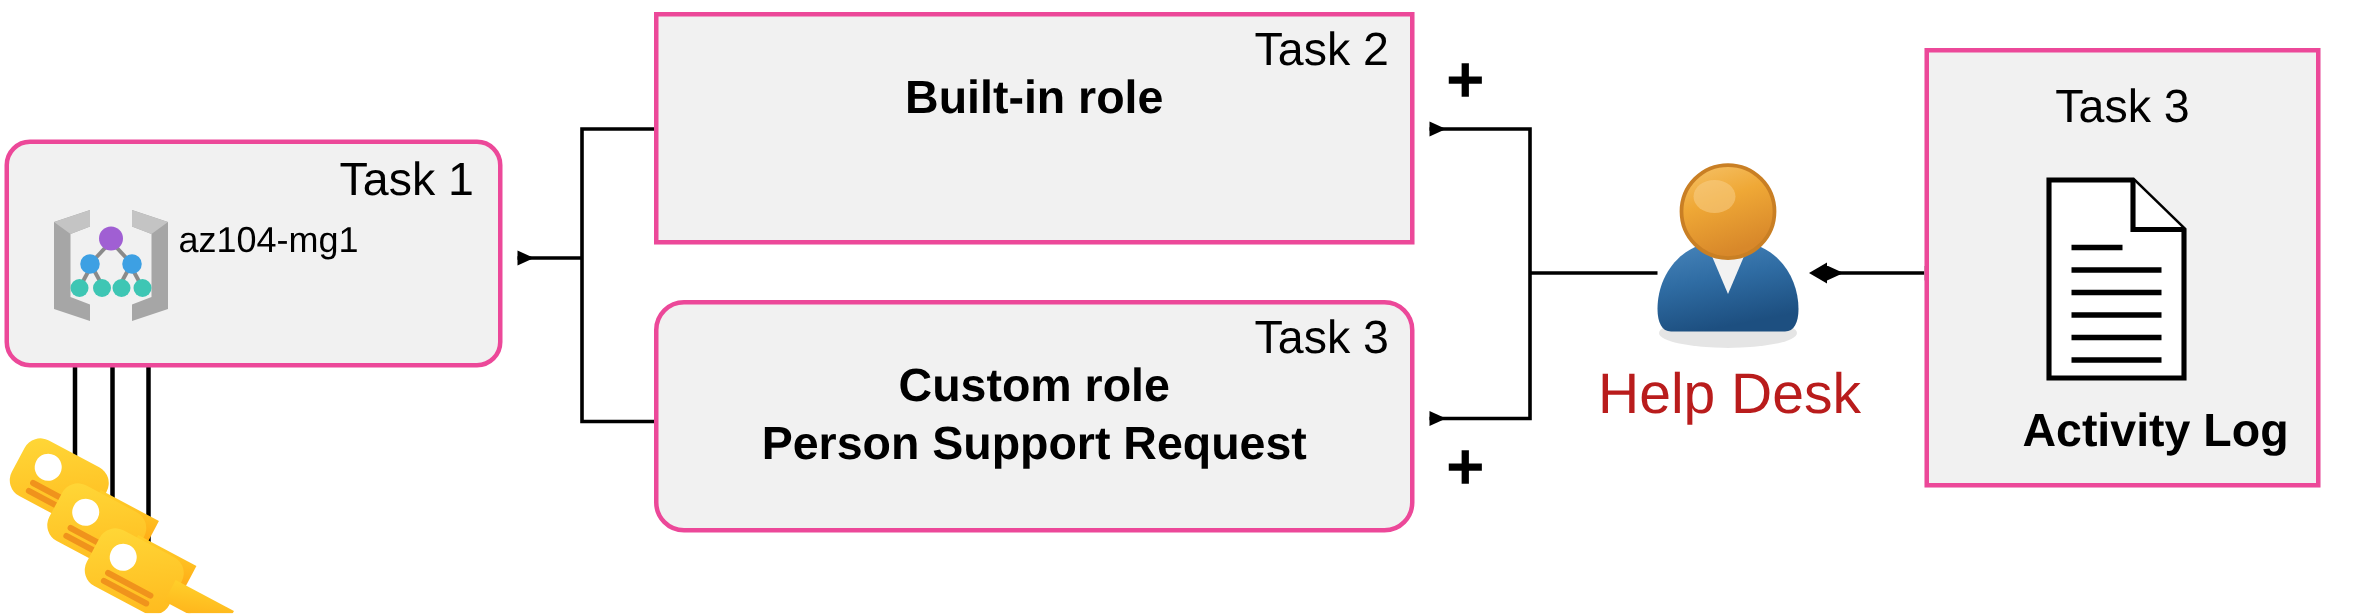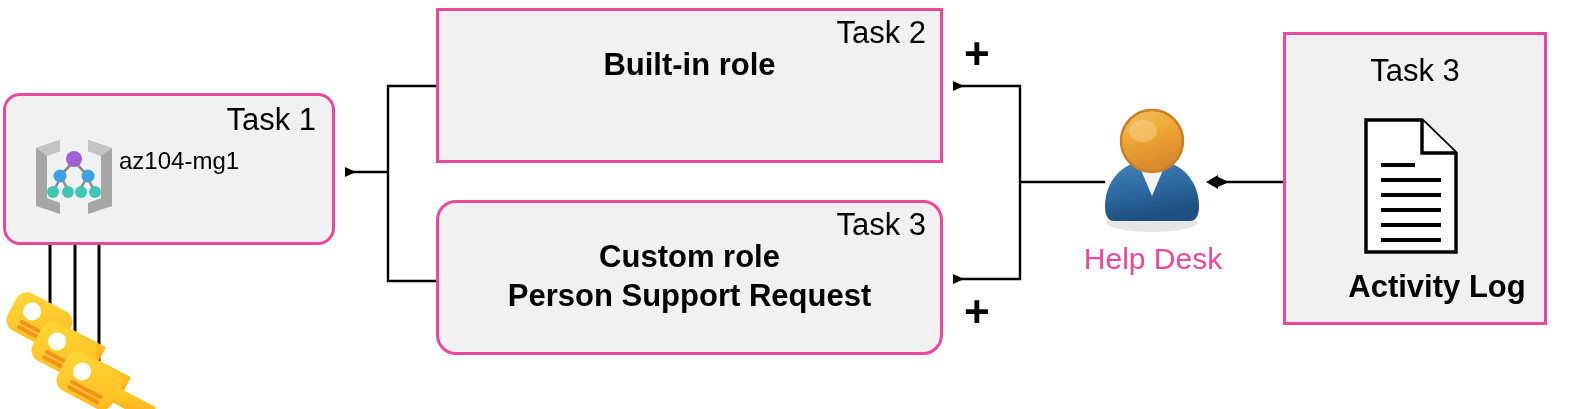--- a/index.html
+++ b/index.html
@@ -55,22 +55,22 @@
     z-index: 4;
     font-size: 44px;
     font-weight: bold;
     color: #000000;
     line-height: 1;
     font-family: "Liberation Sans", sans-serif;
   }
   .free-label {
     position: absolute;
     z-index: 4;
-    font-size: 30px;
-    color: #ec4899;
+    font-size: 38px;
+    color: #b91c1c;
     text-align: center;
     line-height: 1.12;
     white-space: nowrap;
   }
   .mg-label {
     font-size: 24px;
   }
 </style>
 </head>
 <body>

